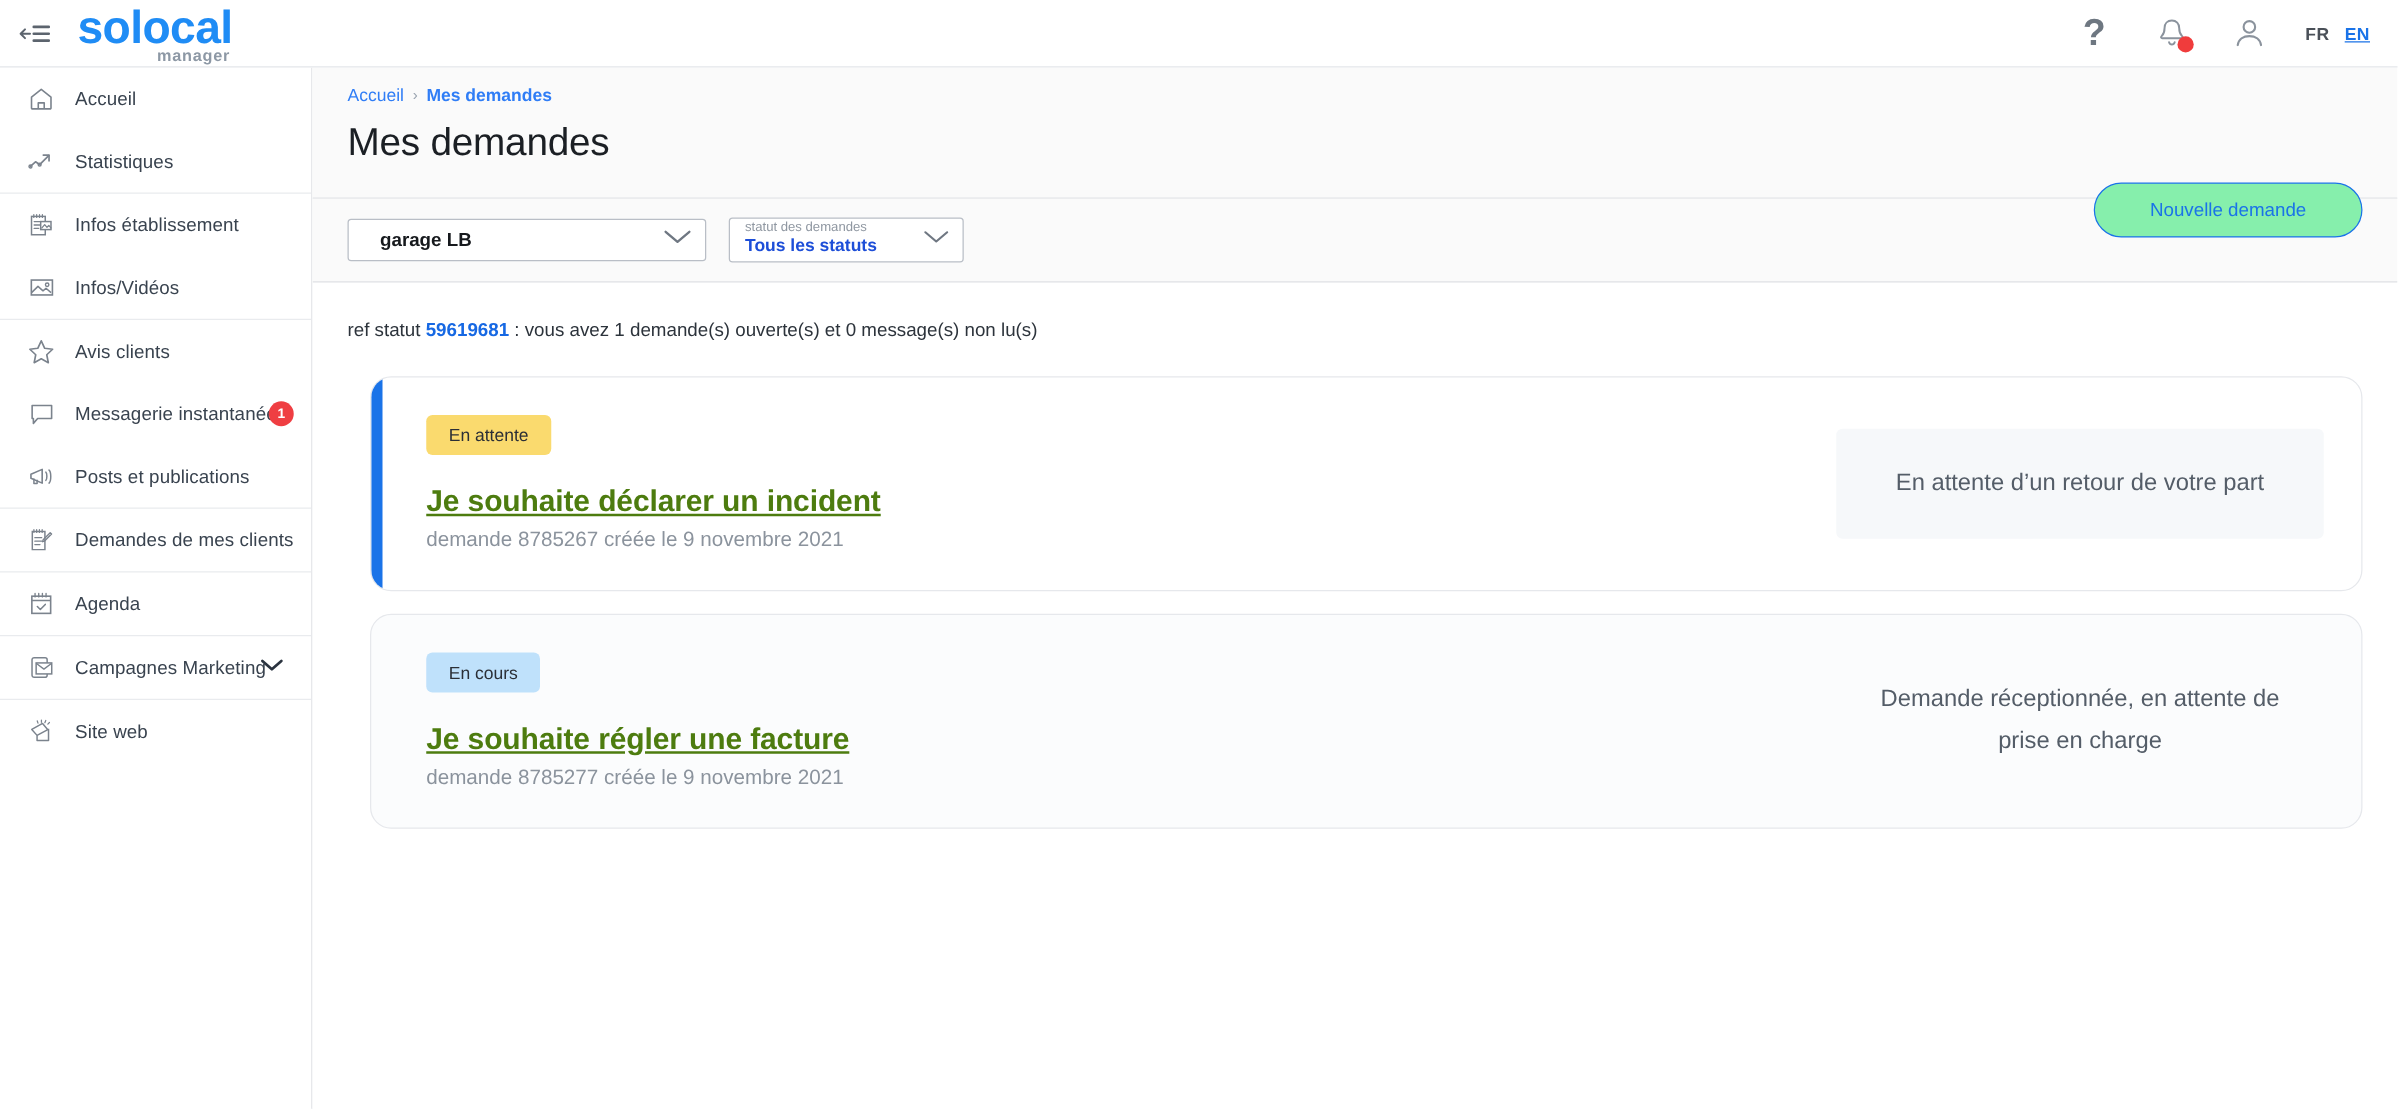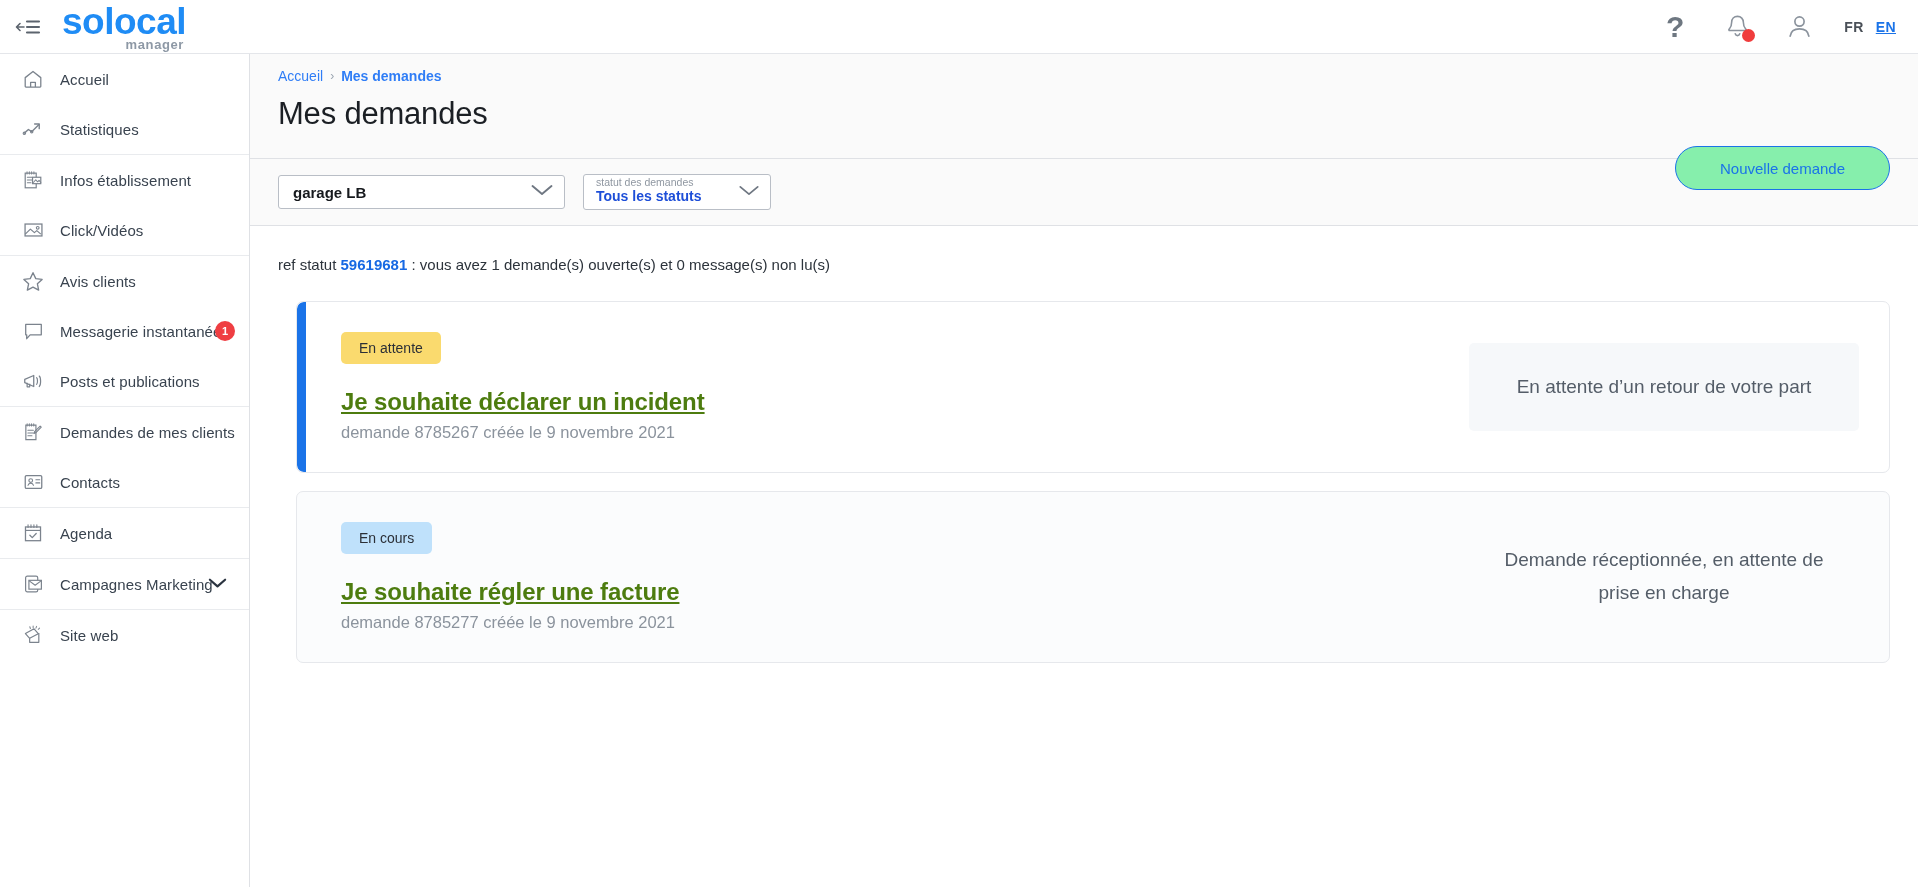--- a/index.html
+++ b/index.html
@@ -131,21 +131,21 @@
     gap: 18px;
   }
   .select-box {
     background: #fff;
     border: 1px solid #b9bec6;
     border-radius: 3px;
     display: flex; align-items: center;
     cursor: pointer;
     position: relative;
   }
-  .select-estab { width: 287px; height: 34px; padding: 0 14px; }
+  .select-estab { width: 287px; height: 34px; padding: 0 25px; }
   .select-estab .sel-value { font-size: 15px; font-weight: 700; color: #16191d; }
   .select-status { width: 188px; height: 36px; padding: 4px 12px 4px 12px; flex-direction: column; align-items: flex-start; justify-content: flex-end; }
   .sel-label { font-size: 10.5px; color: #8f97a1; line-height: 1.15; }
   .sel-strong { font-size: 14px; font-weight: 700; color: #1d4ed8; line-height: 1.2; }
   .chev {
     position: absolute; right: 10px; top: 50%; transform: translateY(-50%);
     color: #6f7782;
   }
 
   .newreq-btn {
@@ -166,21 +166,21 @@
     padding: 30px 0 0 28px;
     font-size: 15px; color: #2c333b;
   }
   .ref-num { color: #1668e3; font-weight: 700; }
 
   
   .cards { padding: 28px 28px 0 46px; }
   .req-card {
     position: relative;
     border: 1px solid #e6e8ec;
-    border-radius: 7px;
+    border-radius: 17px;
     background: #ffffff;
     display: flex; align-items: center;
     min-height: 172px;
     margin-bottom: 18px;
     cursor: pointer;
     overflow: hidden;
   }
   .req-card.accent::before {
     content: "";
     position: absolute; left: 0; top: 0; bottom: 0;
@@ -295,21 +295,21 @@
       <span class="nav-label">Infos établissement</span>
     </div>
     <div class="nav-item">
       <span class="nav-icon">
         <svg width="23" height="22" viewBox="0 0 24 24" fill="none">
             <rect x="2.8" y="5.5" width="18.4" height="13" stroke="#7b838d" stroke-width="1.4"></rect>
             <circle cx="16.6" cy="9.6" r="1.5" stroke="#7b838d" stroke-width="1.2"></circle>
             <path d="M3 16.5 8.6 11l4.4 3.9 2.6-2.2 4.4 3.8" stroke="#7b838d" stroke-width="1.3" stroke-linejoin="round"></path>
           </svg>
       </span>
-      <span class="nav-label">Click/Vidéos</span>
+      <span class="nav-label">Infos/Vidéos</span>
     </div>
   </div>
 
   <div class="nav-group">
     <div class="nav-item">
       <span class="nav-icon">
         <svg width="24" height="23" viewBox="0 0 24 24" fill="none">
             <path d="M12 2.8 14.9 9l6.6.8-4.9 4.6 1.3 6.6L12 17.8 6.1 21l1.3-6.6L2.5 9.8 9.1 9z" stroke="#7b838d" stroke-width="1.4" stroke-linejoin="round"></path>
           </svg>
       </span>
@@ -340,31 +340,20 @@
     <div class="nav-item">
       <span class="nav-icon">
         <svg width="22" height="22" viewBox="0 0 24 24" fill="none">
             <path d="M4.2 4.6h11v15.8h-11z" stroke="#7b838d" stroke-width="1.3"></path>
             <path d="M6.4 10h6M6.4 13h6M6.4 16h4.5" stroke="#7b838d" stroke-width="1.1" stroke-linecap="round"></path>
             <path d="M5.6 3v2.4M8 3v2.4M10.4 3v2.4M12.8 3v2.4" stroke="#7b838d" stroke-width="1.1" stroke-linecap="round"></path>
             <path d="M19.8 5.6 21 6.8l-6.1 6.1-1.8.6.6-1.8z" stroke="#7b838d" stroke-width="1.2" stroke-linejoin="round"></path>
           </svg>
       </span>
       <span class="nav-label">Demandes de mes clients</span>
-    </div>
-    <div class="nav-item">
-      <span class="nav-icon">
-        <svg width="23" height="22" viewBox="0 0 24 24" fill="none">
-            <rect x="3" y="5" width="18" height="14" rx="1.4" stroke="#7b838d" stroke-width="1.4"></rect>
-            <circle cx="9" cy="10.4" r="2" stroke="#7b838d" stroke-width="1.2"></circle>
-            <path d="M6 15.6c.5-1.5 1.7-2.2 3-2.2s2.5.7 3 2.2" stroke="#7b838d" stroke-width="1.2" stroke-linecap="round"></path>
-            <path d="M14.6 9.6h4.2M14.6 13h4.2" stroke="#7b838d" stroke-width="1.2" stroke-linecap="round"></path>
-          </svg>
-      </span>
-      <span class="nav-label">Contacts</span>
     </div>
   </div>
 
   <div class="nav-group">
     <div class="nav-item">
       <span class="nav-icon">
         <svg width="22" height="22" viewBox="0 0 24 24" fill="none">
             <rect x="3.8" y="5.4" width="16.4" height="15" stroke="#7b838d" stroke-width="1.4"></rect>
             <path d="M3.8 9.2h16.4" stroke="#7b838d" stroke-width="1.3"></path>
             <path d="M6.6 3v3M9.8 3v3M13 3v3M16.2 3v3" stroke="#7b838d" stroke-width="1.2" stroke-linecap="round"></path>

